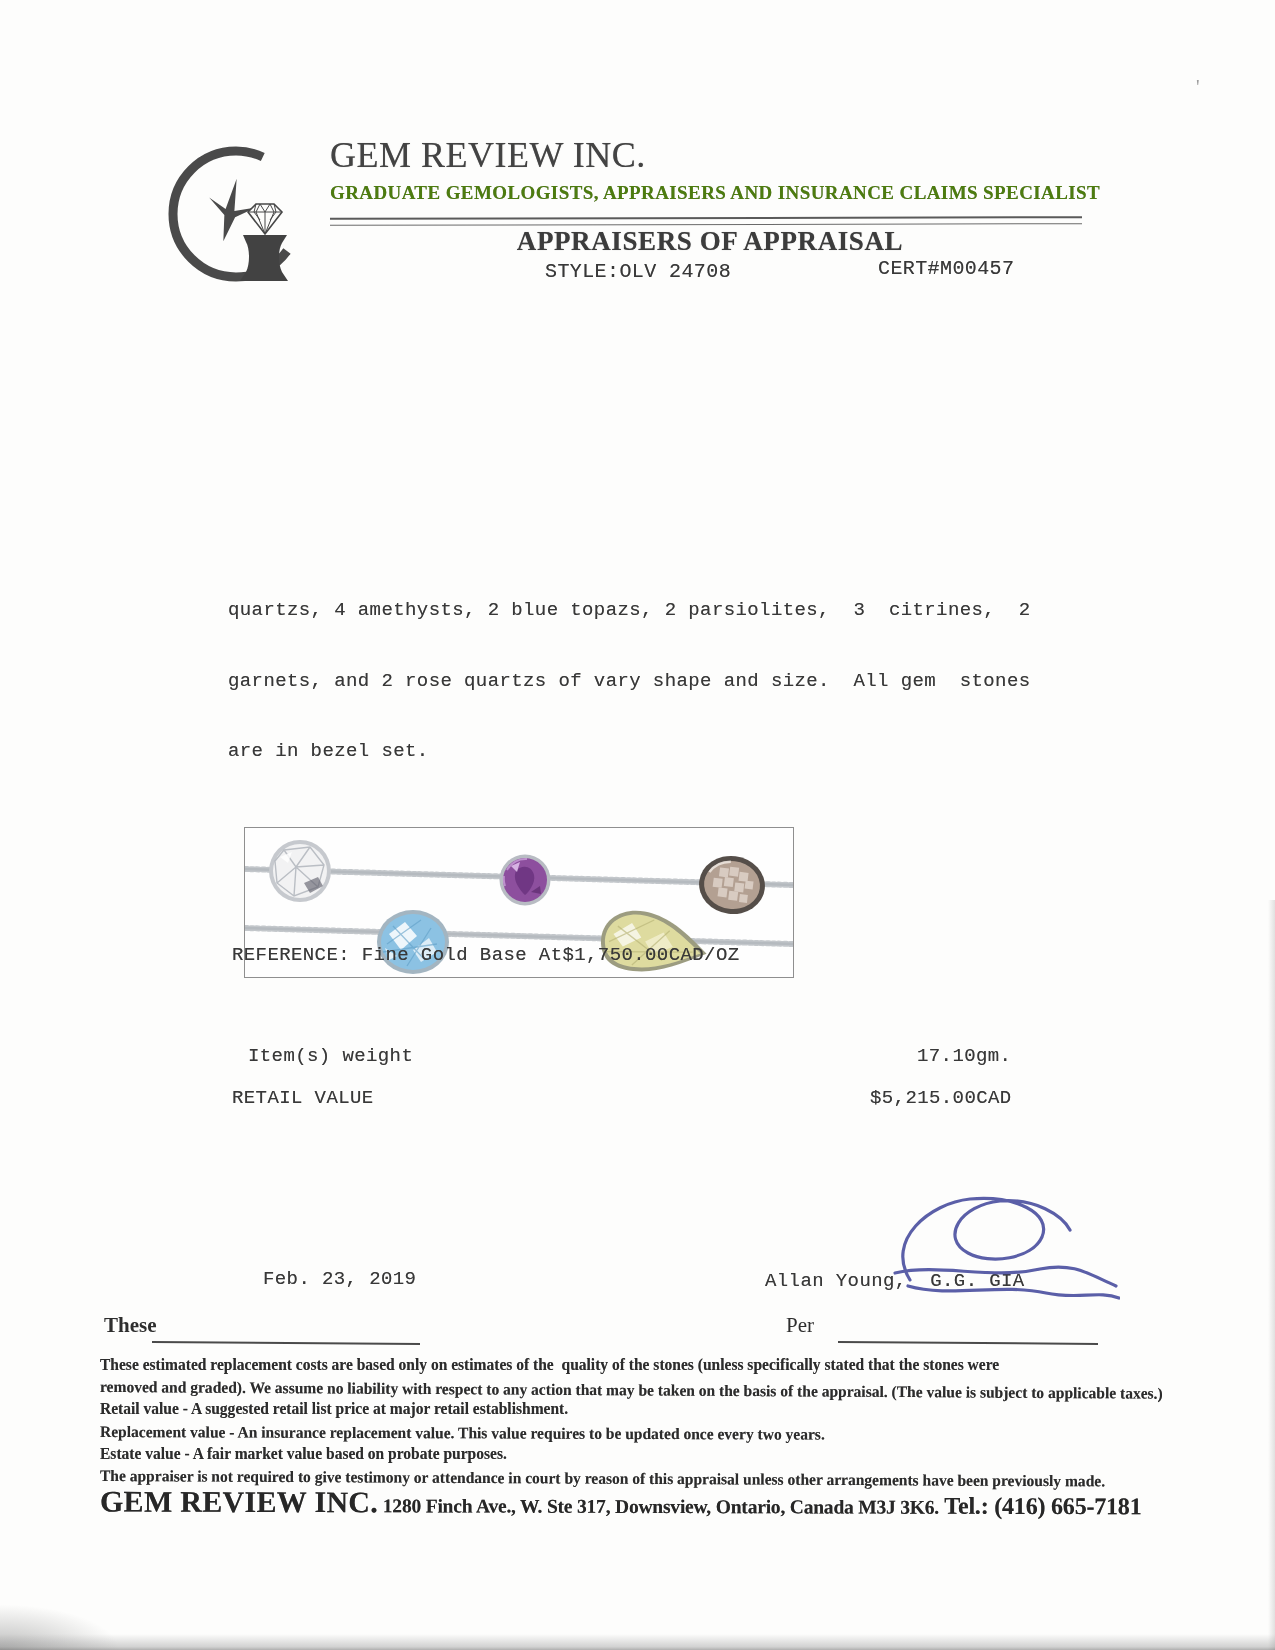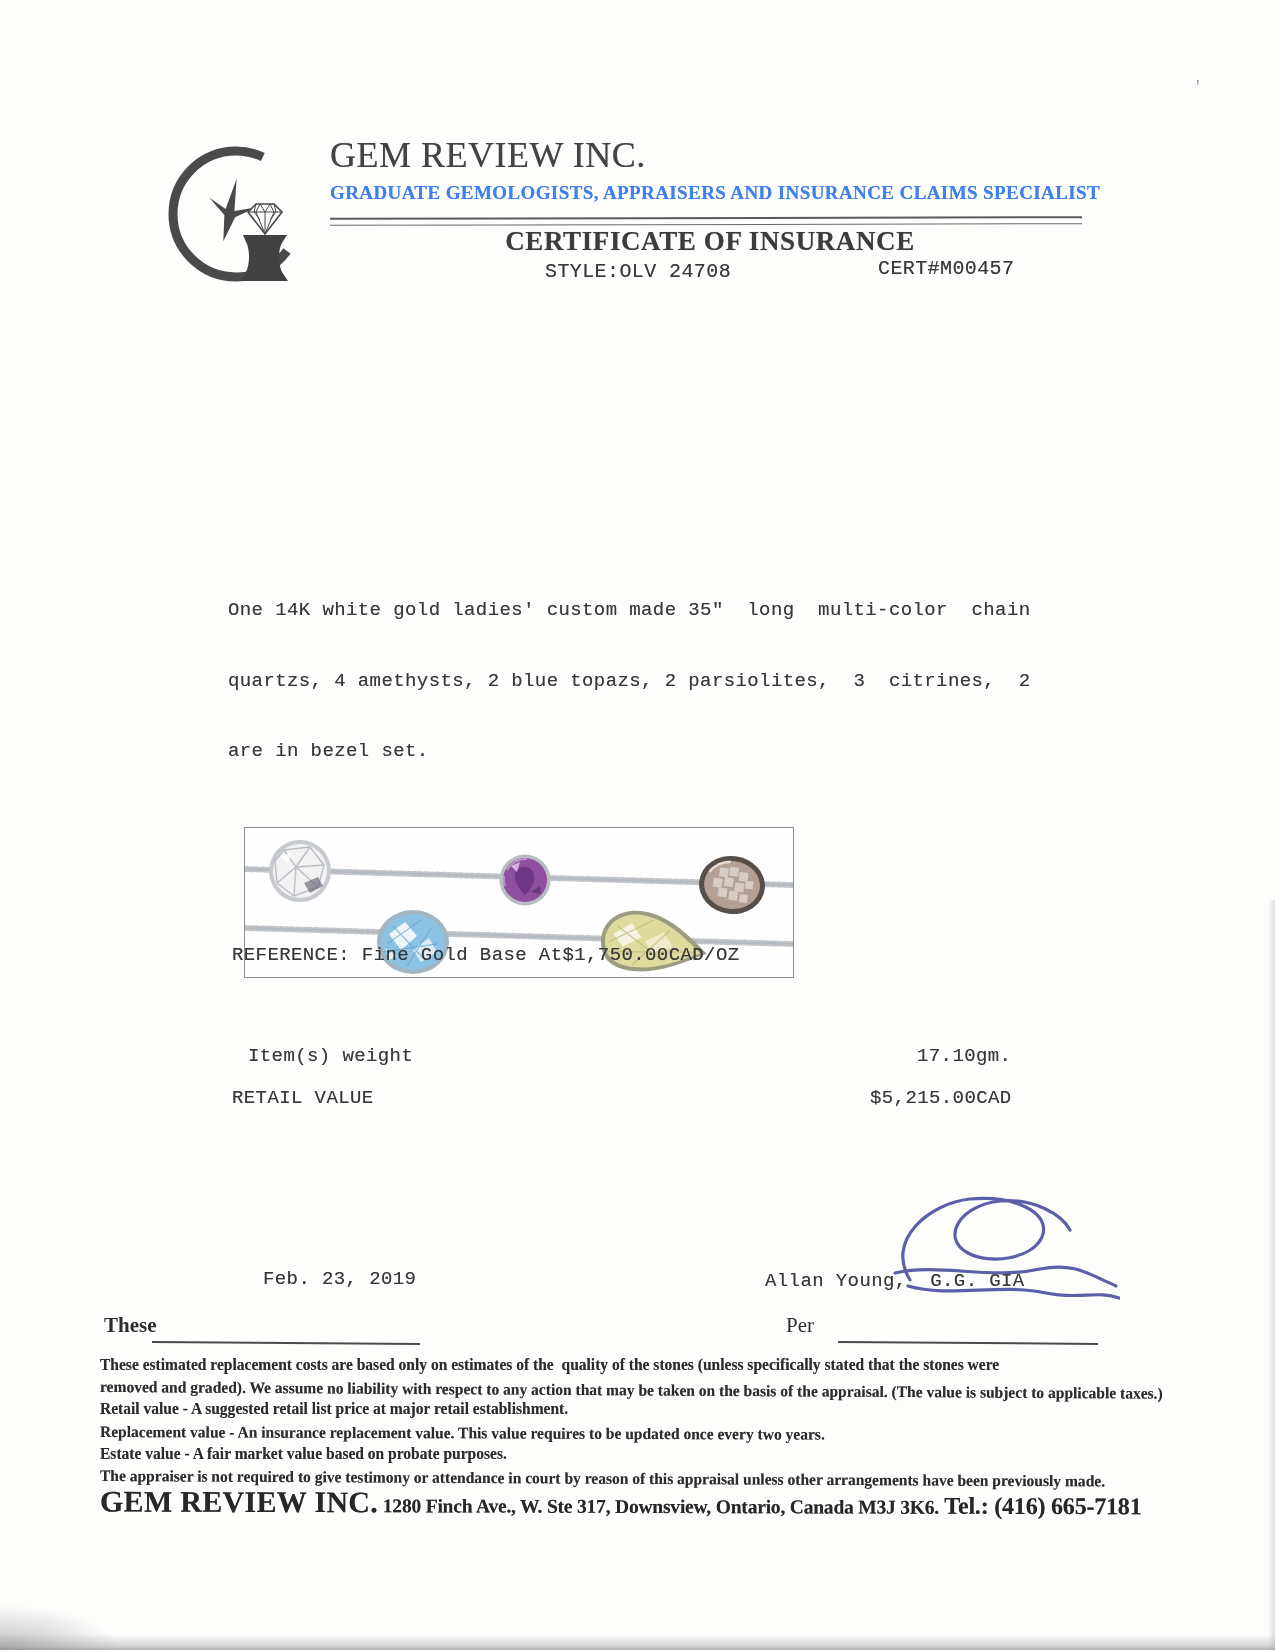--- a/index.html
+++ b/index.html
@@ -10,21 +10,21 @@
   }
   .mono{
     font-family:"Liberation Mono","DejaVu Sans Mono",monospace;
     color:#383838;white-space:pre;letter-spacing:.4px;
     text-shadow:0 0 .6px rgba(56,56,56,.55);
   }
   .abs{position:absolute;}
   
   .company-title{left:330px;top:134px;font-size:36px;color:#434343;letter-spacing:.5px;
     text-shadow:0 0 .7px rgba(67,67,67,.6);}
-  .tagline{left:330px;top:182px;font-size:19px;font-weight:bold;color:#3b82f6;letter-spacing:.4px;
+  .tagline{left:330px;top:182px;font-size:19px;font-weight:bold;color:#4d7c0f;letter-spacing:.4px;
     text-shadow:0 0 .6px rgba(62,62,62,.5);}
   .double-rule{left:330px;top:217px;width:752px;height:5px;
     border-top:2px solid #5a5a5a;border-bottom:1.5px solid #6a6a6a;transform:rotate(-.12deg);}
   .cert-title{left:380px;top:226px;width:660px;text-align:center;font-size:27px;font-weight:bold;
     color:#3c3c3c;letter-spacing:.6px;text-shadow:0 0 .7px rgba(60,60,60,.55);}
   .style-line{left:545px;top:260px;font-size:20px;}
   .certno-line{left:878px;top:257px;font-size:20px;}
   .stray-mark{left:1196px;top:76px;font-size:20px;color:#9c9c9c;}
   
   .description{left:228px;top:552px;font-size:19px;line-height:23.5px;}
@@ -83,28 +83,28 @@
       <path d="M88,84 L122,84 M96,76 L94,84 M114,76 L116,84 M100,76 L96,84 L105,106 M110,76 L114,84 L105,106 M100,76 L105,84 M110,76 L105,84 M105,84 L105,106 M94,84 L100,92 M116,84 L110,92" fill="none" stroke-width="1"></path>
     </g>
     <g>
       <path d="M83,107 L127,107 L122,115 C118,122 118,136 122,144 L128,153 L80,153 L86,144 C90,136 90,121 86,114 Z" fill="#424242"></path>
     </g>
   </svg>
 
   <div class="abs company-title">GEM REVIEW INC.</div>
   <div class="abs tagline">GRADUATE GEMOLOGISTS, APPRAISERS AND INSURANCE CLAIMS SPECIALIST</div>
   <div class="abs double-rule"></div>
-  <div class="abs cert-title">CERTIFICATE OF INSURANCE</div>
+  <div class="abs cert-title">APPRAISERS OF APPRAISAL</div>
   <div class="abs mono style-line">STYLE:OLV 24708</div>
   <div class="abs mono certno-line">CERT#M00457</div>
   <div class="abs stray-mark">'</div>
 
   <div class="abs mono description">
-    <div>One 14K white gold ladies' custom made 35"  long  multi-color  chain</div>
     <div>quartzs, 4 amethysts, 2 blue topazs, 2 parsiolites,  3  citrines,  2</div>
+    <div>garnets, and 2 rose quartzs of vary shape and size.  All gem  stones</div>
     <div>are in bezel set.</div>
   </div>
 
   <div class="abs photo-box">
     <svg width="548" height="149" viewBox="0 0 548 149">
 
       <g>
         <path d="M0,41 L548,57" fill="none" stroke="#b9bec4" stroke-width="2.5" opacity=".5"></path>
         <path d="M0,41 L548,57" fill="none" stroke-width="6" stroke-dasharray="2.2 3.6" stroke-linecap="round" opacity=".6" stroke="#9ba1a8"></path>
       </g>

